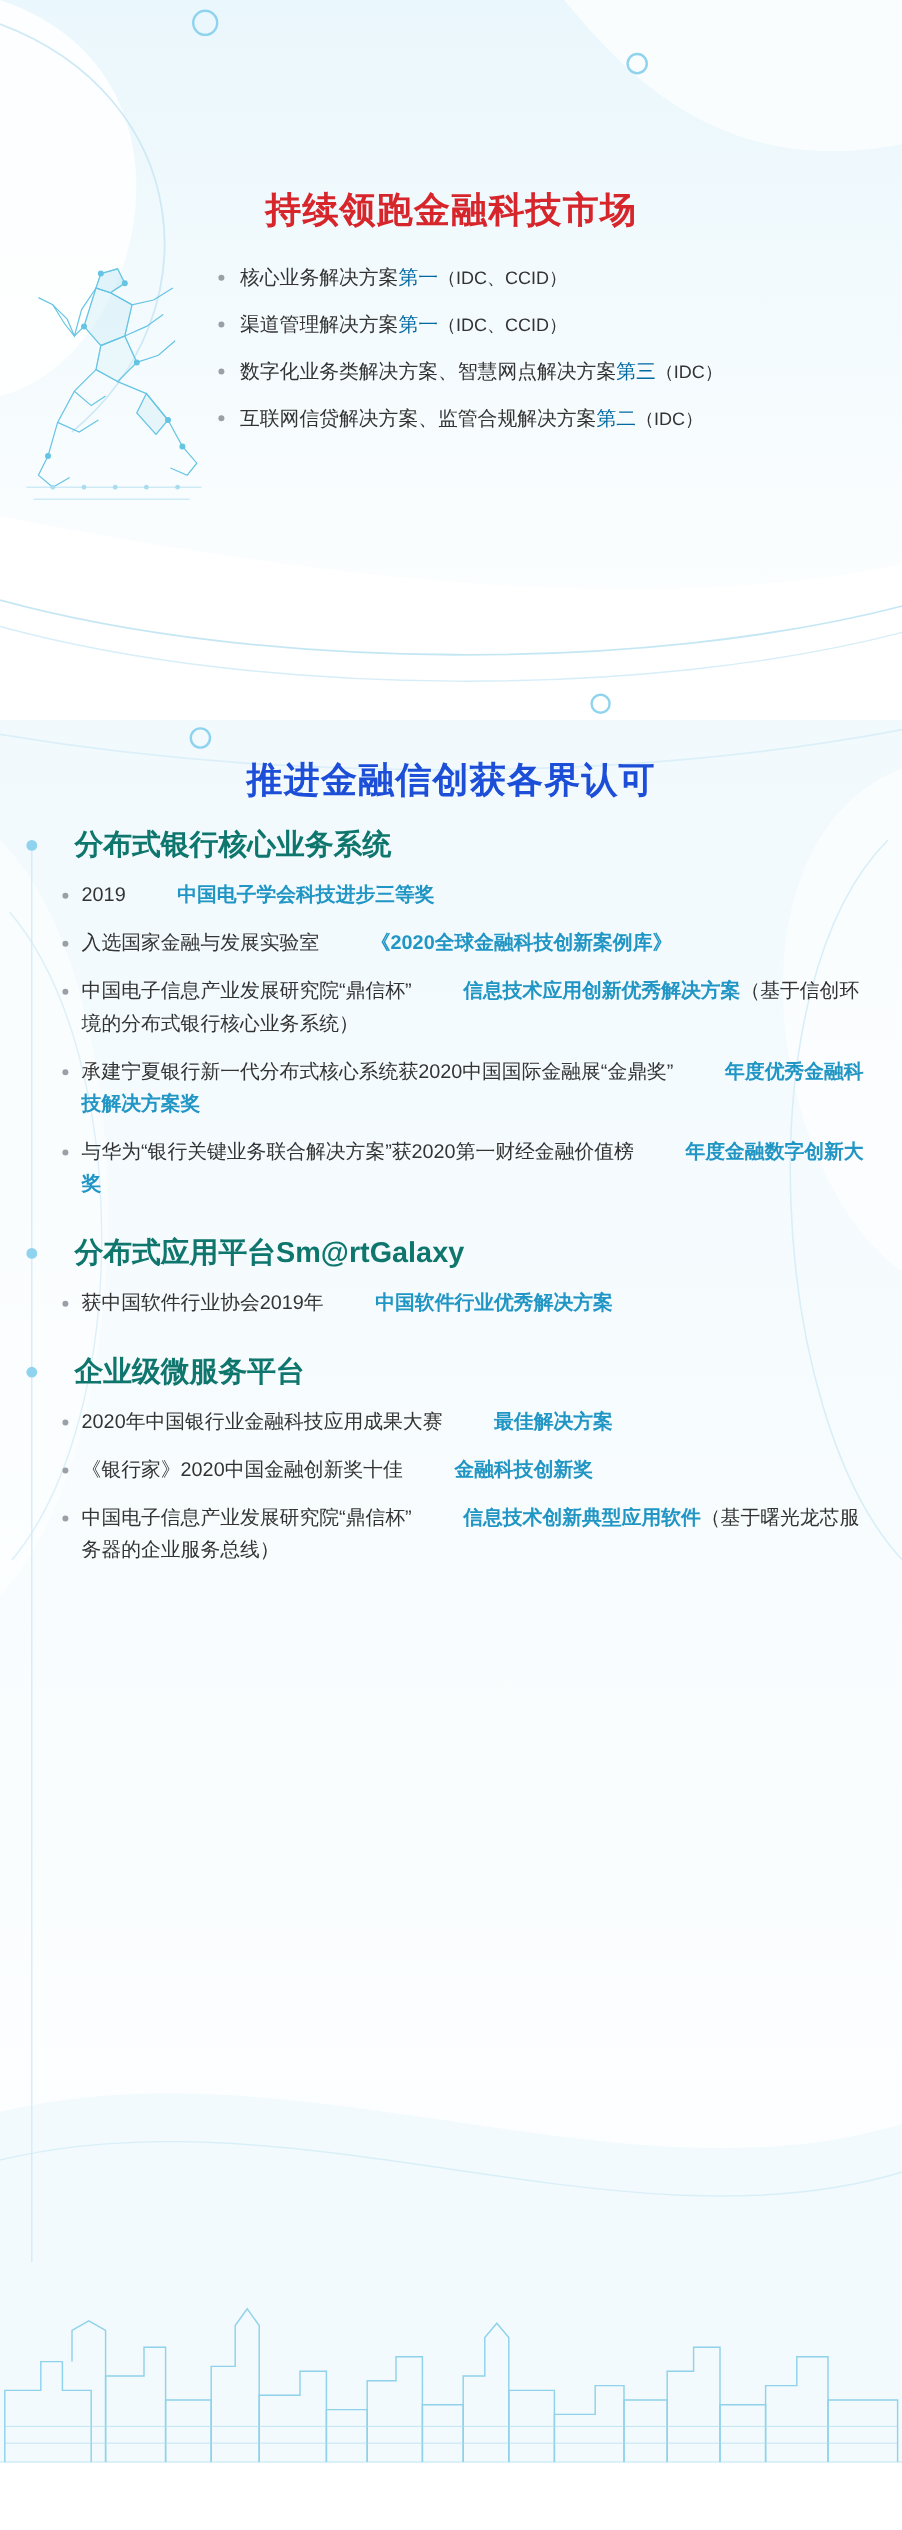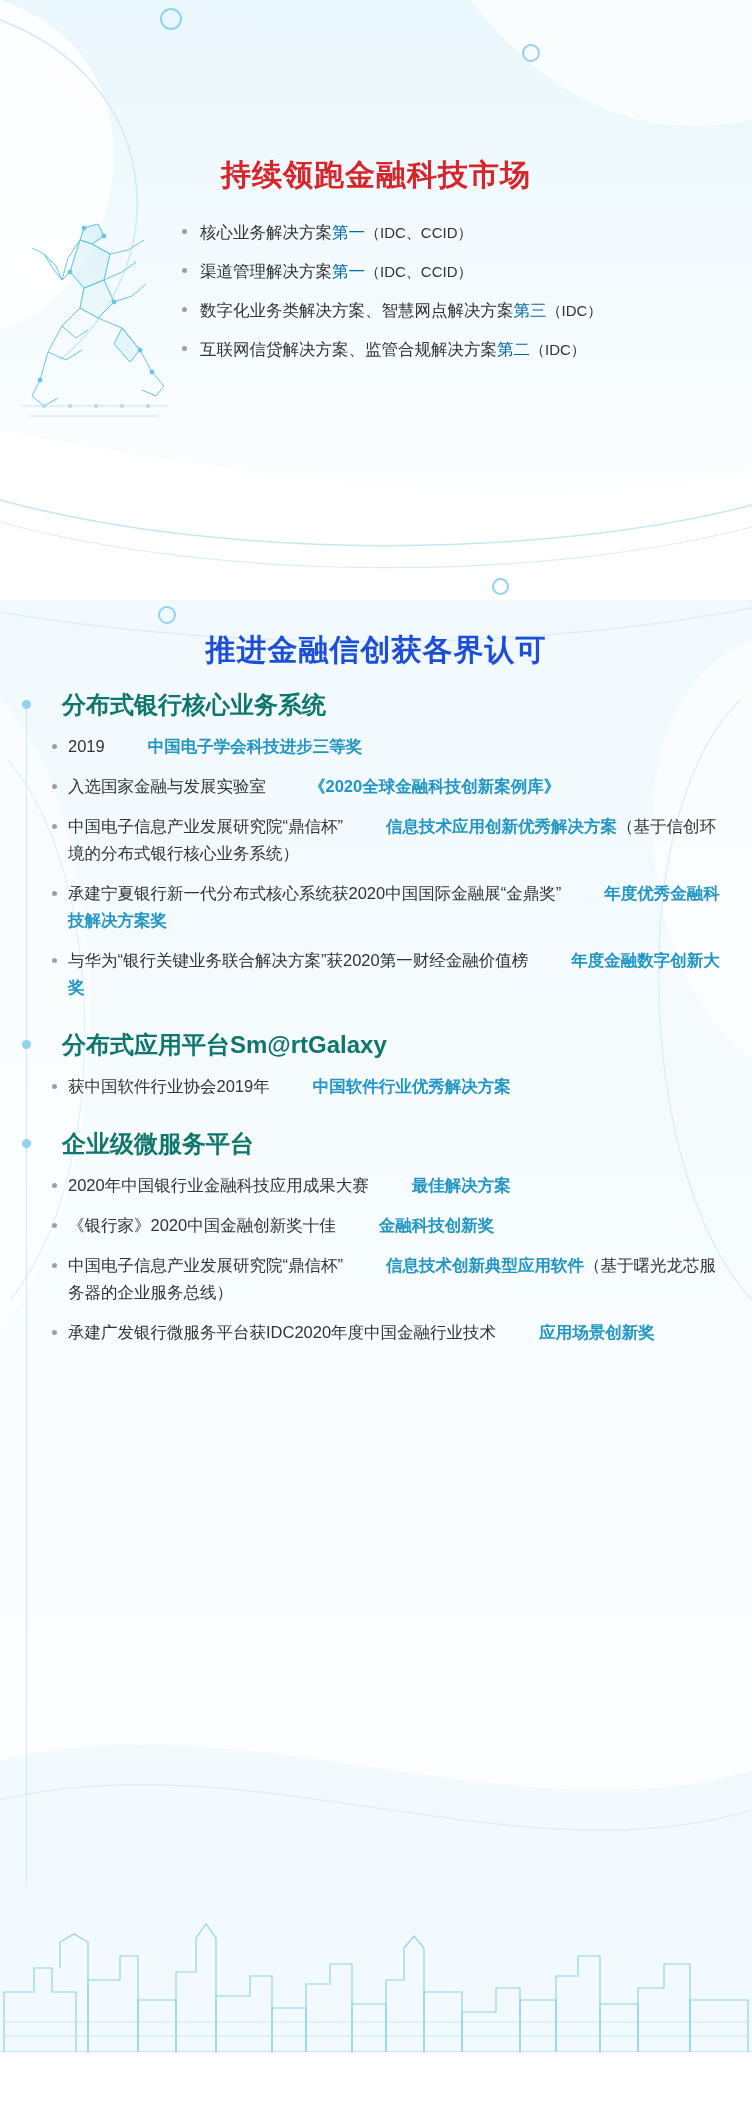--- a/index.html
+++ b/index.html
@@ -327,23 +327,20 @@
         <div class="group-items">
           <div class="li2">
             <span>2020年中国银行业金融科技应用成果大赛</span><span class="hl">最佳解决方案</span>
           </div>
           <div class="li2">
             <span>《银行家》2020中国金融创新奖十佳</span><span class="hl">金融科技创新奖</span>
           </div>
           <div class="li2">
             <span>中国电子信息产业发展研究院“鼎信杯”</span><span class="hl">信息技术创新典型应用软件</span><span>（基于曙光龙芯服务器的企业服务总线）</span>
           </div>
-          <div class="li2">
-            <span>承建广发银行微服务平台获IDC2020年度中国金融行业技术</span><span class="hl">应用场景创新奖</span>
-          </div>
         </div>
       </div>
     </div>
   </div>
 
   <svg class="city" viewBox="0 0 752 180" preserveAspectRatio="none">
     <g fill="none" stroke="#7ecbe6" stroke-width="1.2" opacity="0.85">
       <path d="M4,180 L4,120 L34,120 L34,96 L52,96 L52,120 L76,120 L76,180"></path>
       <path d="M60,96 L60,70 L74,62 L88,70 L88,180"></path>
       <path d="M88,180 L88,108 L120,108 L120,84 L138,84 L138,180"></path>

